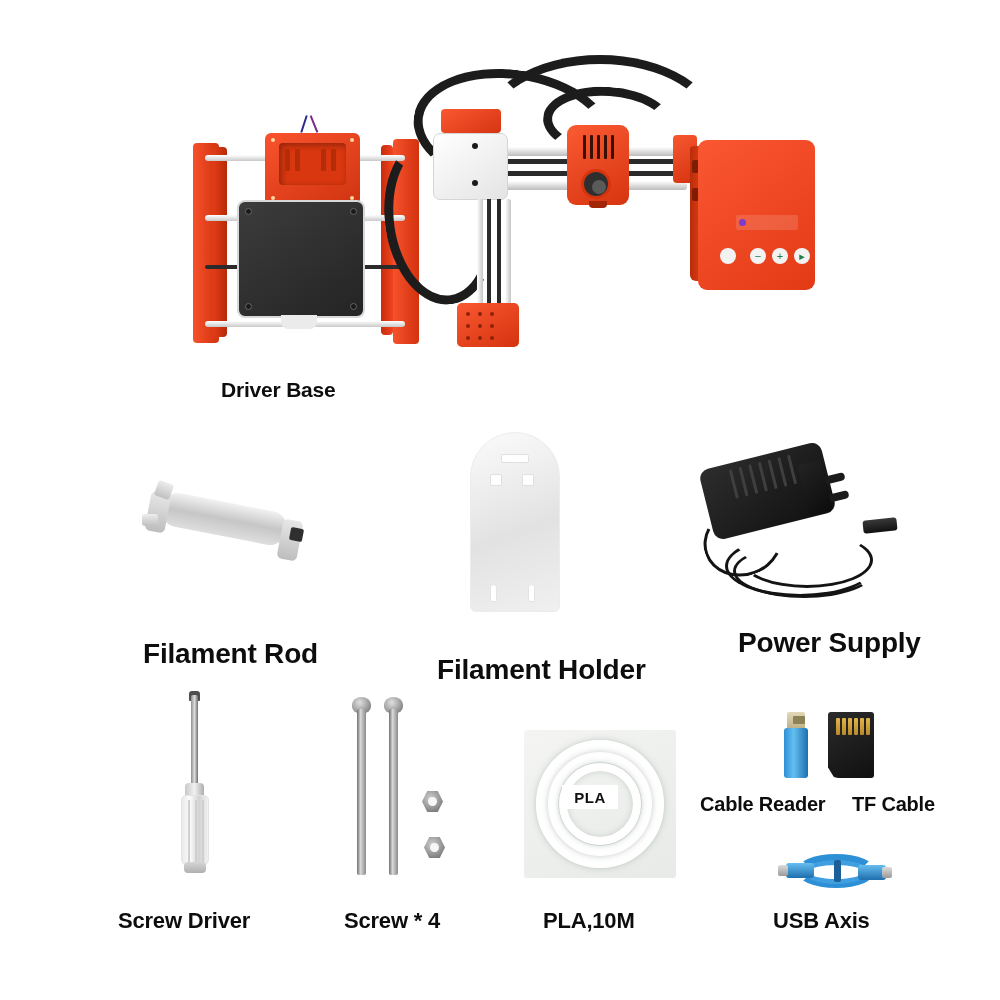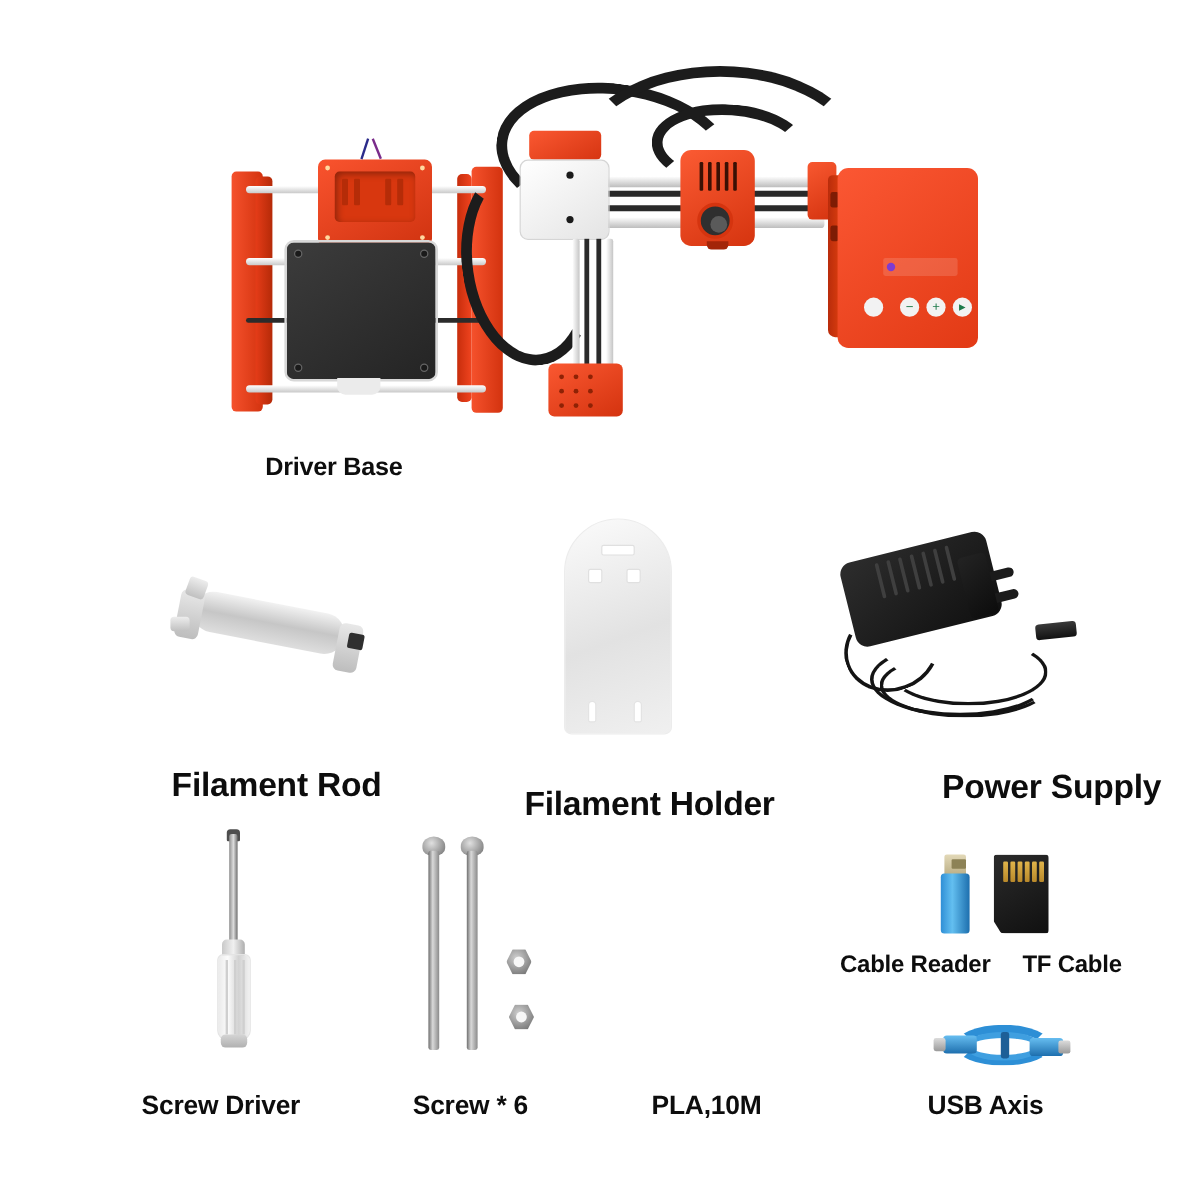--- a/index.html
+++ b/index.html
@@ -526,21 +526,21 @@
 
     <div class="cable" style="left:8px;top:66px;width:80px;height:70px;border-color:transparent transparent #141414 #141414;transform:rotate(-20deg);"></div>
     <div class="cable" style="left:30px;top:95px;width:150px;height:62px;border-color:transparent transparent #141414 #141414;"></div>
     <div class="cable" style="left:38px;top:104px;width:142px;height:54px;border-color:transparent transparent #141414 #141414;"></div>
     <div class="cable" style="left:46px;top:92px;width:132px;height:56px;border-color:transparent #141414 #141414 transparent;"></div>
     <div class="dc"></div>
   </div>
 
   <div class="label label-r2" style="left:143px;top:638px;">Filament Rod</div>
   <div class="label label-r2" style="left:437px;top:618px;margin-top:36px;">Filament Holder</div>
-  <div class="label label-r2" style="left:738px;top:640px;margin-left:47px;">Power Supply</div>
+  <div class="label label-r2" style="left:738px;top:627px;">Power Supply</div>
 
   <div id="screw-driver">
     <div class="tip"></div>
     <div class="shaft"></div>
     <div class="collar"></div>
     <div class="handle">
       <div class="ridge" style="left:6px;top:4px;"></div>
       <div class="ridge" style="left:13px;top:4px;"></div>
       <div class="ridge" style="left:20px;top:4px;"></div>
     </div>
@@ -551,20 +551,27 @@
     <div class="screw-head" style="left:12px;"></div>
     <div class="screw-body" style="left:17px;"></div>
     <div class="screw-head" style="left:44px;"></div>
     <div class="screw-body" style="left:49px;"></div>
     <div class="nut" style="left:82px;top:96px;"></div>
     <div class="nut-hole" style="left:88px;top:102px;"></div>
     <div class="nut" style="left:84px;top:142px;"></div>
     <div class="nut-hole" style="left:90px;top:148px;"></div>
   </div>
 
+  <div id="pla">
+    <div class="bag"></div>
+    <div class="coil" style="left:12px;top:10px;width:128px;height:128px;"></div>
+    <div class="coil" style="left:24px;top:22px;width:104px;height:104px;border-width:10px;"></div>
+    <div class="coil" style="left:35px;top:33px;width:82px;height:82px;border-width:8px;"></div>
+    <div class="plalabel">PLA</div>
+  </div>
 
   <div id="card-reader">
     <div class="usbtip">
       <div class="usbpin"></div>
     </div>
     <div class="bodyblue"></div>
   </div>
 
   <div id="tf-card">
     <div class="card"></div>
@@ -583,17 +590,17 @@
     <div class="loop" style="left:18px;top:2px;width:80px;height:34px;border-color:#2d8fd6 transparent #2d8fd6 transparent;"></div>
     <div class="loop" style="left:26px;top:8px;width:64px;height:24px;border-width:5px;border-color:#3f9fe0 transparent #3f9fe0 transparent;"></div>
     <div class="conn" style="left:8px;top:11px;"></div>
     <div class="metal" style="left:0px;top:13px;"></div>
     <div class="conn" style="left:80px;top:13px;"></div>
     <div class="metal" style="left:104px;top:15px;"></div>
     <div class="tie"></div>
   </div>
 
   <div class="label label-r3" style="left:118px;top:908px;">Screw Driver</div>
-  <div class="label label-r3" style="left:344px;top:908px;">Screw * 6</div>
+  <div class="label label-r3" style="left:344px;top:908px;">Screw * 4</div>
   <div class="label label-r3" style="left:543px;top:908px;">PLA,10M</div>
   <div class="label label-r3" style="left:773px;top:908px;">USB Axis</div>
 
 </div>
 
 </body></html>

